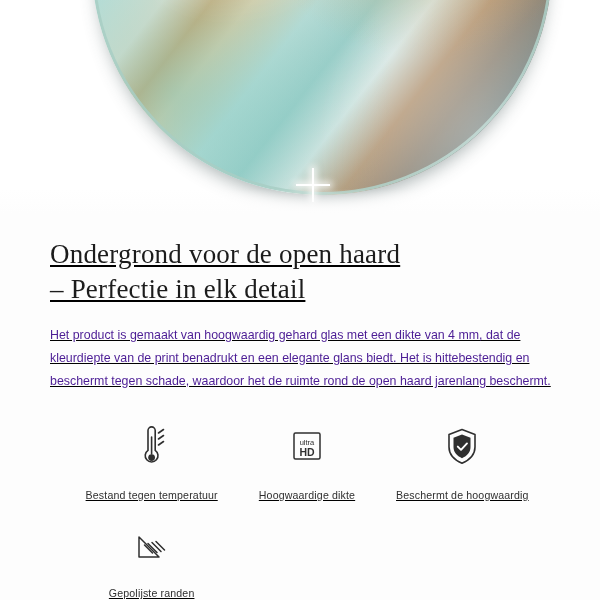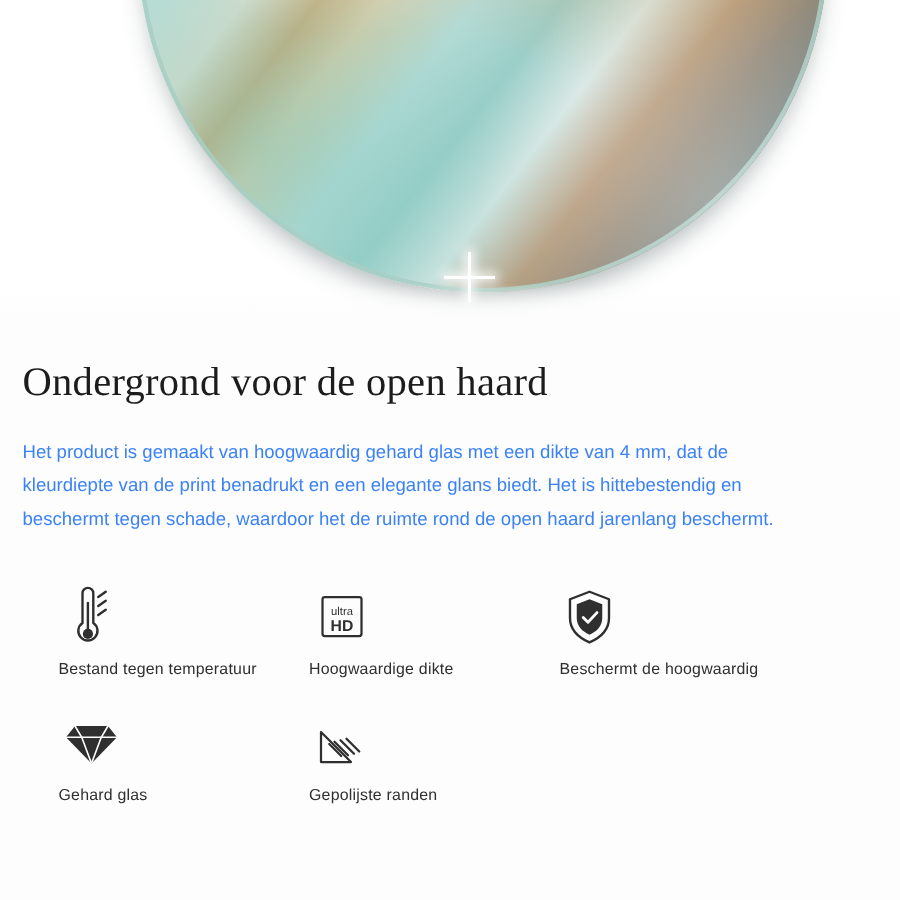--- a/index.html
+++ b/index.html
@@ -100,64 +100,65 @@
     position: absolute;
     left: 0;
     bottom: 0;
     width: 600px;
     height: 26px;
     background: linear-gradient(to bottom, rgba(253,253,253,0) 0%, #fdfdfd 92%);
   }
 
   
   .content {
-    padding: 22px 36px 0 15px;
+    padding: 22px 36px 0 50px;
+    text-decoration: underline;
   }
   h1.headline {
     font-family: "Liberation Serif", serif;
     font-weight: normal;
     font-size: 27px;
     line-height: 1.28;
     color: #1c1c1c;
     margin: 0 0 18px 0;
     letter-spacing: 0.2px;
   }
   h1.headline .line2 {
     display: block;
   }
   p.body-copy {
     font-size: 12.4px;
     line-height: 1.85;
-    color: #3b82f6;
+    color: #4c1d95;
     margin: 0;
     max-width: 530px;
   }
 
   
   .features {
     margin-top: 30px;
     padding: 0 24px;
     display: grid;
     grid-template-columns: repeat(3, 1fr);
     row-gap: 20px;
   }
   .feature {
     display: flex;
     flex-direction: column;
-    align-items: flex-start;
+    align-items: center;
     justify-content: flex-start;
   }
   .feature-icon {
     height: 46px;
     display: flex;
     align-items: center;
     justify-content: center;
   }
   .feature-label {
-    margin-top: 6px;
+    margin-top: 20px;
     font-size: 10.6px;
     color: #2f2f2f;
     text-align: center;
     letter-spacing: 0.15px;
   }
   svg { display: block; }
 </style>
 </head>
 <body>
 
@@ -167,20 +168,21 @@
     <div class="hero-plate">
       <div class="hero-plate-edge"></div>
     </div>
     <div class="hero-sparkle"></div>
     <div class="hero-fade"></div>
   </div>
 
   <div class="content">
     <h1 class="headline">
       <span>Ondergrond voor de open haard</span>
+      <span class="line2">– Perfectie in elk detail</span>
     </h1>
     <p class="body-copy">Het product is gemaakt van hoogwaardig gehard glas met een dikte van 4 mm, dat de kleurdiepte van de print benadrukt en een elegante glans biedt. Het is hittebestendig en beschermt tegen schade, waardoor het de ruimte rond de open haard jarenlang beschermt.</p>
 
     <div class="features">
 
       <div class="feature">
         <div class="feature-icon">
           <svg width="40" height="44" viewBox="0 0 40 44" fill="none" stroke="#2f2f2f" stroke-width="1.6" stroke-linecap="round">
             <path d="M16 6.5a3.6 3.6 0 0 1 7.2 0v19.8a6.4 6.4 0 1 1-7.2 0z"></path>
             <line x1="19.6" y1="13" x2="19.6" y2="30"></line>
@@ -208,32 +210,20 @@
         <div class="feature-icon">
           <svg width="40" height="44" viewBox="0 0 40 44">
             <path d="M20 5.5 L33 10.5 V23 c0 8.5-6.2 13.3-13 16.3C13.2 36.3 7 31.5 7 23 V10.5 Z" fill="none" stroke="#2f2f2f" stroke-width="1.6" stroke-linejoin="round"></path>
             <path d="M20 10.5 L28.5 13.8 V23 c0 5.8-4.1 9.1-8.5 11.2 -4.4-2.1-8.5-5.4-8.5-11.2 V13.8 Z" fill="#2f2f2f"></path>
             <path d="M15.8 22.6 l3.2 3.2 6-6.4" fill="none" stroke="#ffffff" stroke-width="1.9" stroke-linecap="round" stroke-linejoin="round"></path>
           </svg>
         </div>
         <div class="feature-label">Beschermt de hoogwaardig</div>
       </div>
 
-      <div class="feature">
-        <div class="feature-icon">
-          <svg width="44" height="40" viewBox="0 0 44 40">
-            <path d="M11 9 H33 L39 16.5 L22 34 L5 16.5 Z" fill="#2f2f2f"></path>
-            <path d="M5 16.5 H39" stroke="#ffffff" stroke-width="1.1"></path>
-            <path d="M11 9 L15.5 16.5 L22 34" stroke="#ffffff" stroke-width="1.1" fill="none"></path>
-            <path d="M33 9 L28.5 16.5 L22 34" stroke="#ffffff" stroke-width="1.1" fill="none"></path>
-            <path d="M15.5 16.5 H28.5" stroke="#ffffff" stroke-width="0"></path>
-          </svg>
-        </div>
-        <div class="feature-label">Gehard glas</div>
-      </div>
 
       <div class="feature">
         <div class="feature-icon">
           <svg width="42" height="42" viewBox="0 0 42 42" stroke="#2f2f2f" stroke-width="1.5" fill="none" stroke-linecap="round">
             <path d="M8 34 V14 L28 34 Z" stroke-linejoin="round"></path>
             <line x1="13.5" y1="22" x2="21.5" y2="30"></line>
             <line x1="17" y1="20.5" x2="26" y2="29.5"></line>
             <line x1="21" y1="19.5" x2="30" y2="28.5"></line>
             <line x1="25" y1="18.5" x2="33.5" y2="27"></line>
           </svg>

